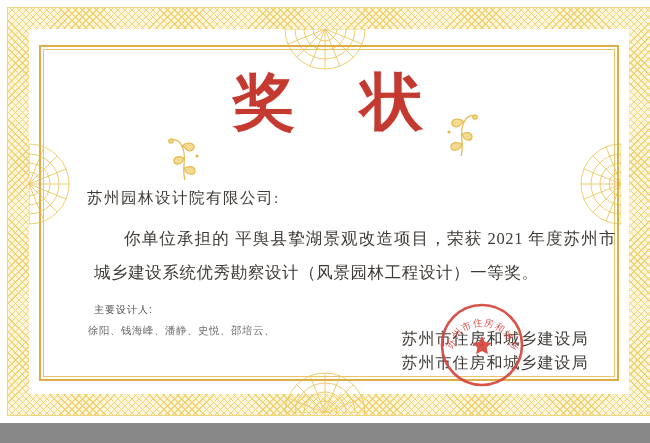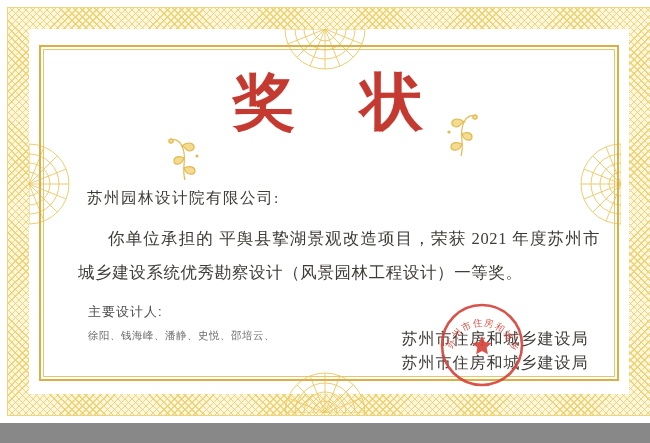--- a/index.html
+++ b/index.html
@@ -36,32 +36,33 @@
     position:absolute; left:0; right:0; top:60px; text-align:center;
     font-size:62px; font-weight:700; color:#c43a30;
     font-family:"DejaVu Serif", serif; letter-spacing:2px;
     text-shadow:0 0 1px rgba(196,58,48,.4);
   }
   .recipient {
     position:absolute; left:78px; top:188px;
     font-size:15.5px; color:#3f3b36; letter-spacing:1.5px;margin-left:9px;
   }
   .body-text {
-    position:absolute; left:78px; top:222px; width:522px;
+    position:absolute; left:94px; top:222px; width:522px;
     font-size:16.5px; line-height:34px; color:#3f3b36;
     letter-spacing:0.6px; text-indent:30px; text-align:justify;
   }
   .designers { position:absolute; left:88px; top:303px; width:260px; }
   .designers .label {
-    font-size:13px; color:#4c4c4c; letter-spacing:1px; margin-bottom:5px;
+    font-size:10px; color:#4c4c4c; letter-spacing:1px; margin-bottom:5px;
     font-family:"Liberation Sans", sans-serif;
+    margin-left:6px;
   }
   .designers .line {
     font-size:10.5px; color:#6e6e6e; letter-spacing:0.5px; line-height:18px;
-    font-family:Liberation Sans, sans-serif;
+    font-family:Liberation Mono, monospace;
   }
   .issuer-block {
     position:absolute; left:396px; top:327px; width:198px; text-align:center;
     font-size:16px; color:#3f3b36; line-height:24px; letter-spacing:1px;
   }
   .seal { position:absolute; left:434px; top:297px; width:96px; height:96px; opacity:.92; }
 </style>
 </head>
 <body>
 

